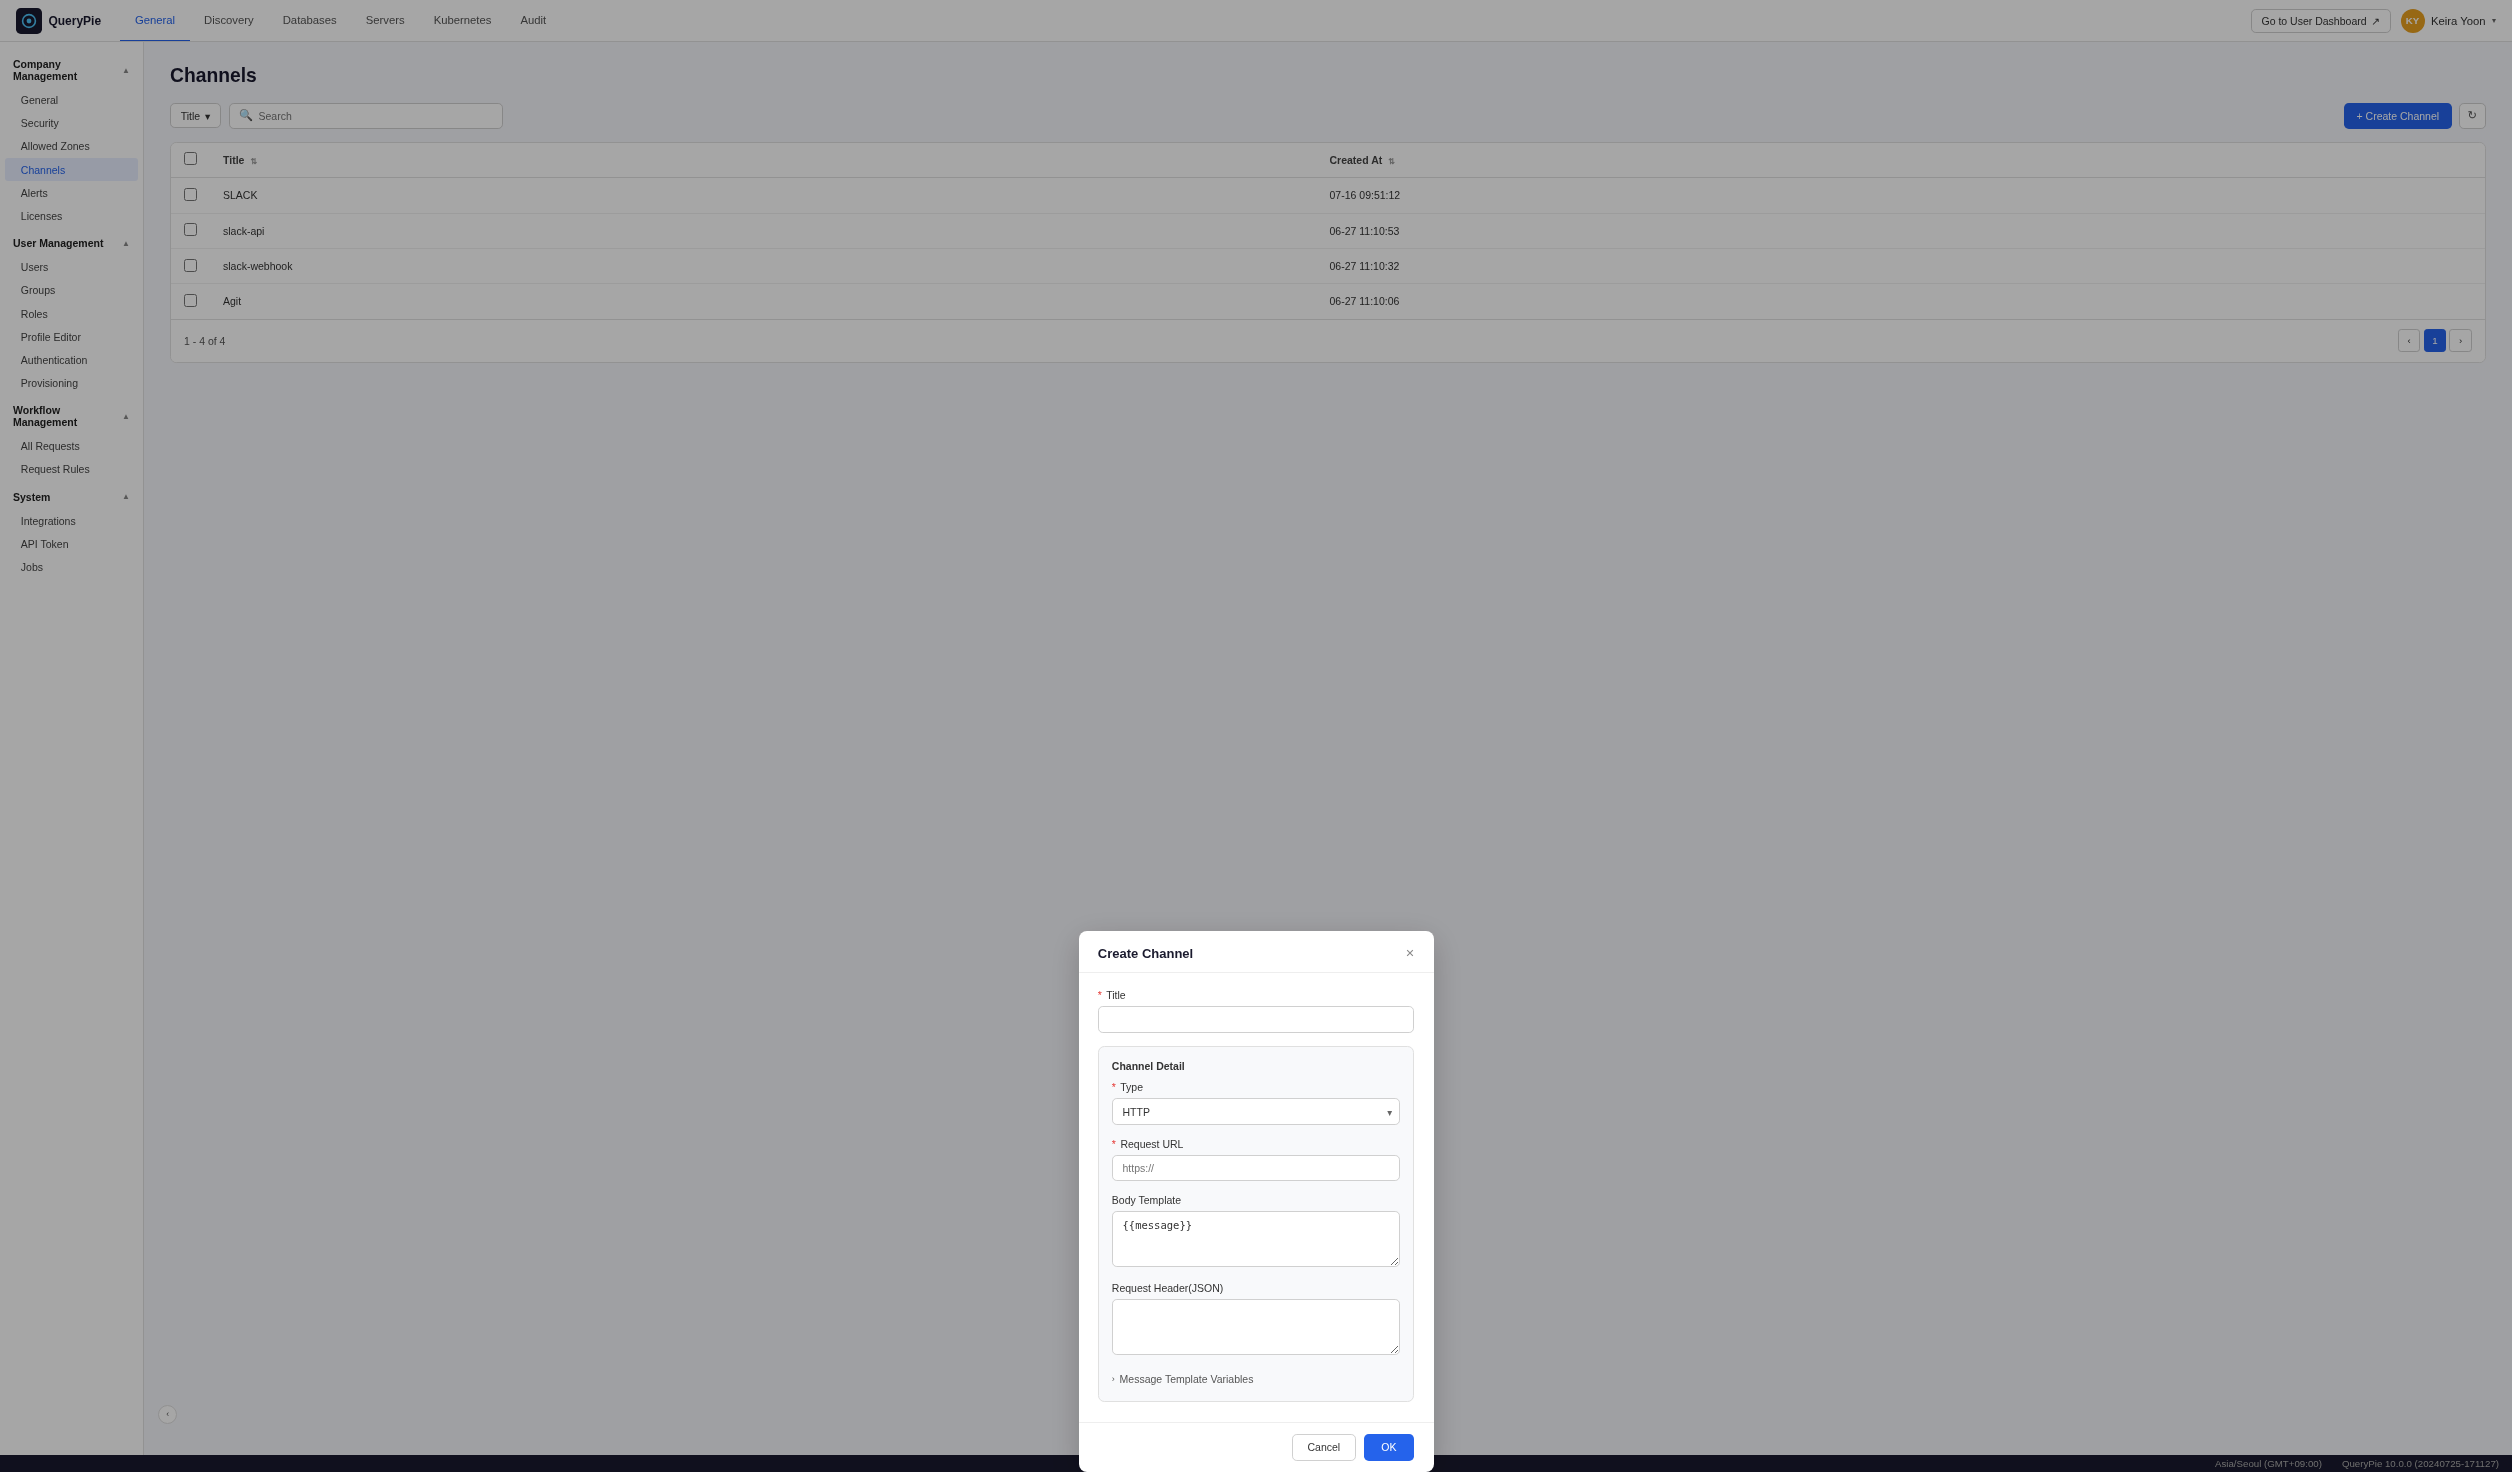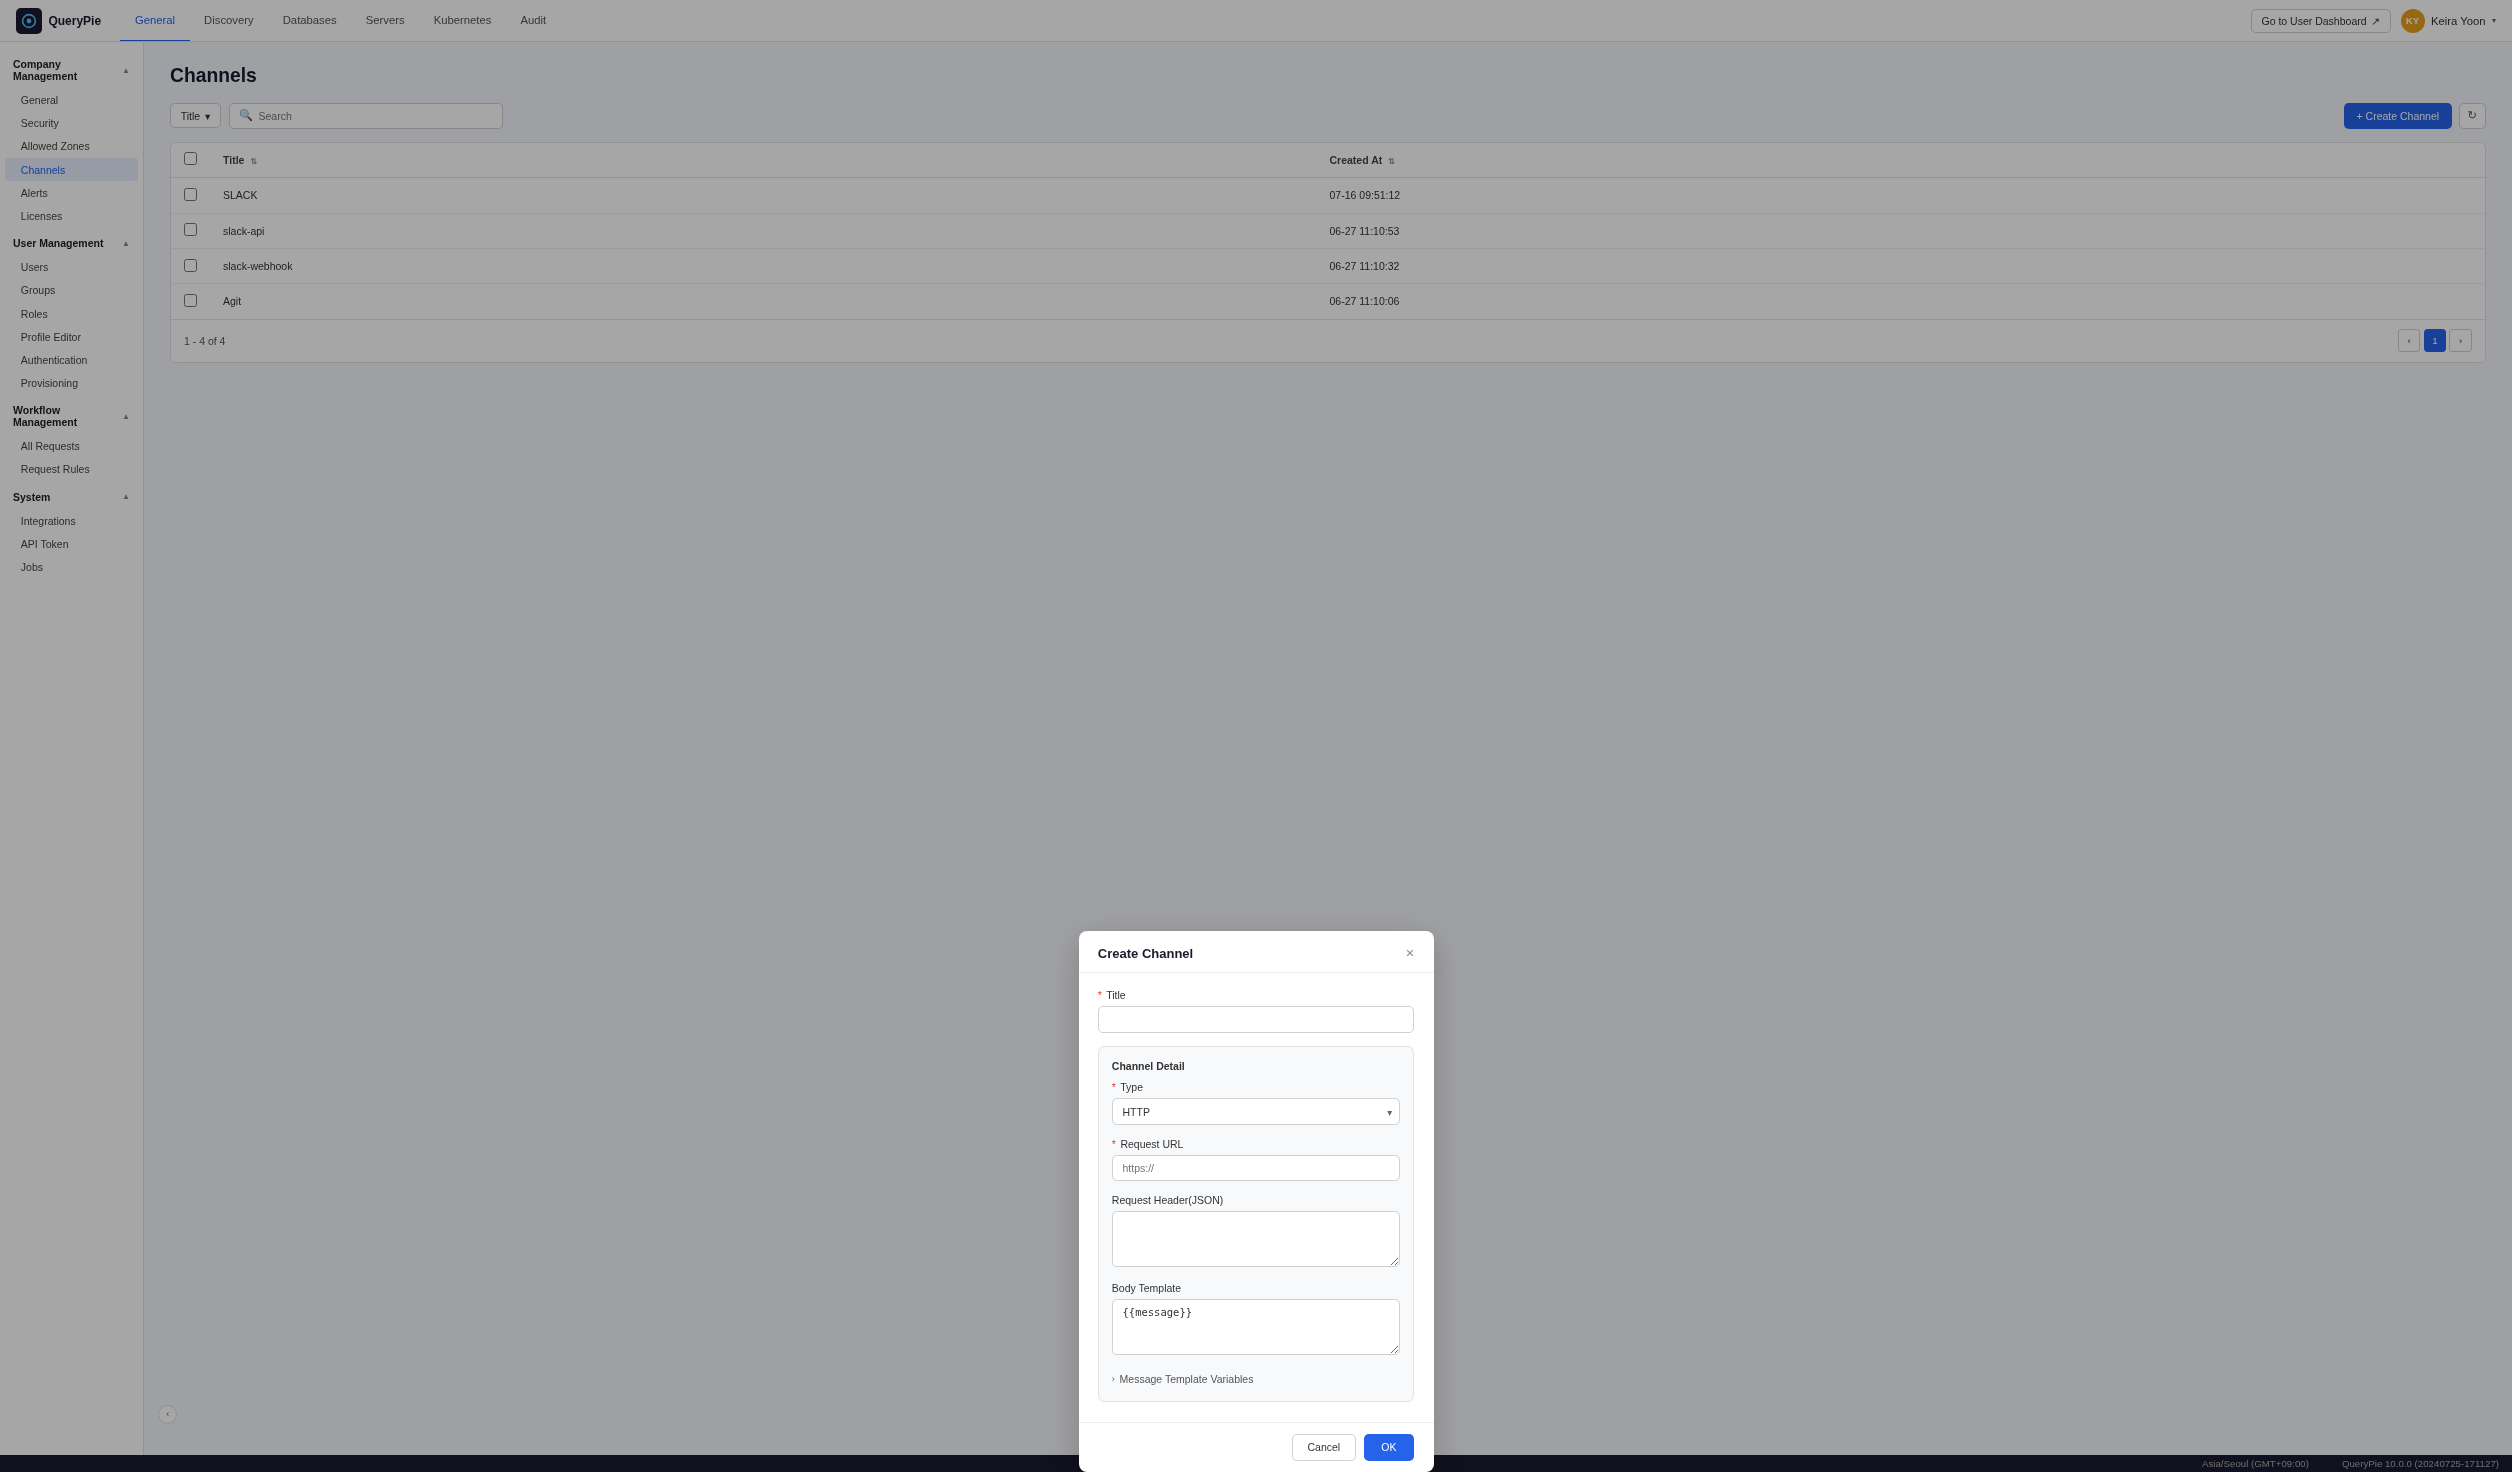--- a/index.html
+++ b/index.html
@@ -59,21 +59,21 @@
     .checkbox { width: 13px; height: 13px; cursor: pointer; }
 
     
     .pagination { display: flex; align-items: center; justify-content: space-between; padding: 9.7px 13px; background: #fff; border-top: 0.8px solid #e0e0e0; }
     .page-info { font-size: 10.5px; color: #555; }
     .page-controls { display: flex; align-items: center; gap: 3.2px; }
     .page-btn { width: 22.6px; height: 22.6px; border: 0.8px solid #d0d0d0; border-radius: 3.2px; background: #fff; cursor: pointer; font-size: 9.7px; display: flex; align-items: center; justify-content: center; color: #333; }
     .page-btn.active { background: #2563eb; color: #fff; border-color: #2563eb; }
 
     
-    .status-bar { position: fixed; bottom: 0; left: 0; right: 0; background: #1a1a2e; color: #aaa; font-size: 9.7px; padding: 3.2px 13px; display: flex; justify-content: flex-end; gap: 33px; z-index: 100; }
+    .status-bar { position: fixed; bottom: 0; left: 0; right: 0; background: #1a1a2e; color: #aaa; font-size: 9.7px; padding: 3.2px 13px; display: flex; justify-content: flex-end; gap: 20px; z-index: 100; }
 
     
     .modal-overlay { position: fixed; top: 0; left: 0; right: 0; bottom: 0; background: rgba(0,0,0,0.35); z-index: 1000; display: flex; align-items: flex-end; justify-content: center; }
     .modal { background: #fff; border-radius: 8px; width: 355px; box-shadow: 0 8px 32px rgba(0,0,0,0.2); overflow: hidden; }
     .modal-header { display: flex; align-items: center; justify-content: space-between; padding: 14.5px 19.3px 11.3px; border-bottom: 0.8px solid #eee; }
     .modal-title { font-size: 13px; font-weight: 600; color: #1a1a2e; }
     .modal-close { background: none; border: none; cursor: pointer; font-size: 14.5px; color: #888; line-height: 1; }
     .modal-body { padding: 16px 19.3px; max-height: 70vh; overflow-y: auto; }
     .form-group { margin-bottom: 13px; }
     .form-label { font-size: 10.5px; font-weight: 500; color: #333; margin-bottom: 4.8px; display: block; }
@@ -296,27 +296,27 @@
 
         <div class="form-group">
           <label class="form-label">
             <span class="required">*</span>
             <span>Request URL</span>
           </label>
           <input type="text" class="form-input" placeholder="https://" style="">
         </div>
 
         <div class="form-group">
+          <label class="form-label">Body Template</label>
+          <textarea class="form-textarea" style="height: 56px;">{{message}}</textarea>
+        </div>
+
+        <div class="form-group">
           <label class="form-label">Request Header(JSON)</label>
           <textarea class="form-textarea" style="height: 56px;"></textarea>
-        </div>
-
-        <div class="form-group">
-          <label class="form-label">Body Template</label>
-          <textarea class="form-textarea" style="height: 56px;">{{message}}</textarea>
         </div>
 
         <div class="message-template-toggle">
           <span class="chevron-right">›</span>
           <span>Message Template Variables</span>
         </div>
       </div>
     </div>
 
     <div class="modal-footer">

